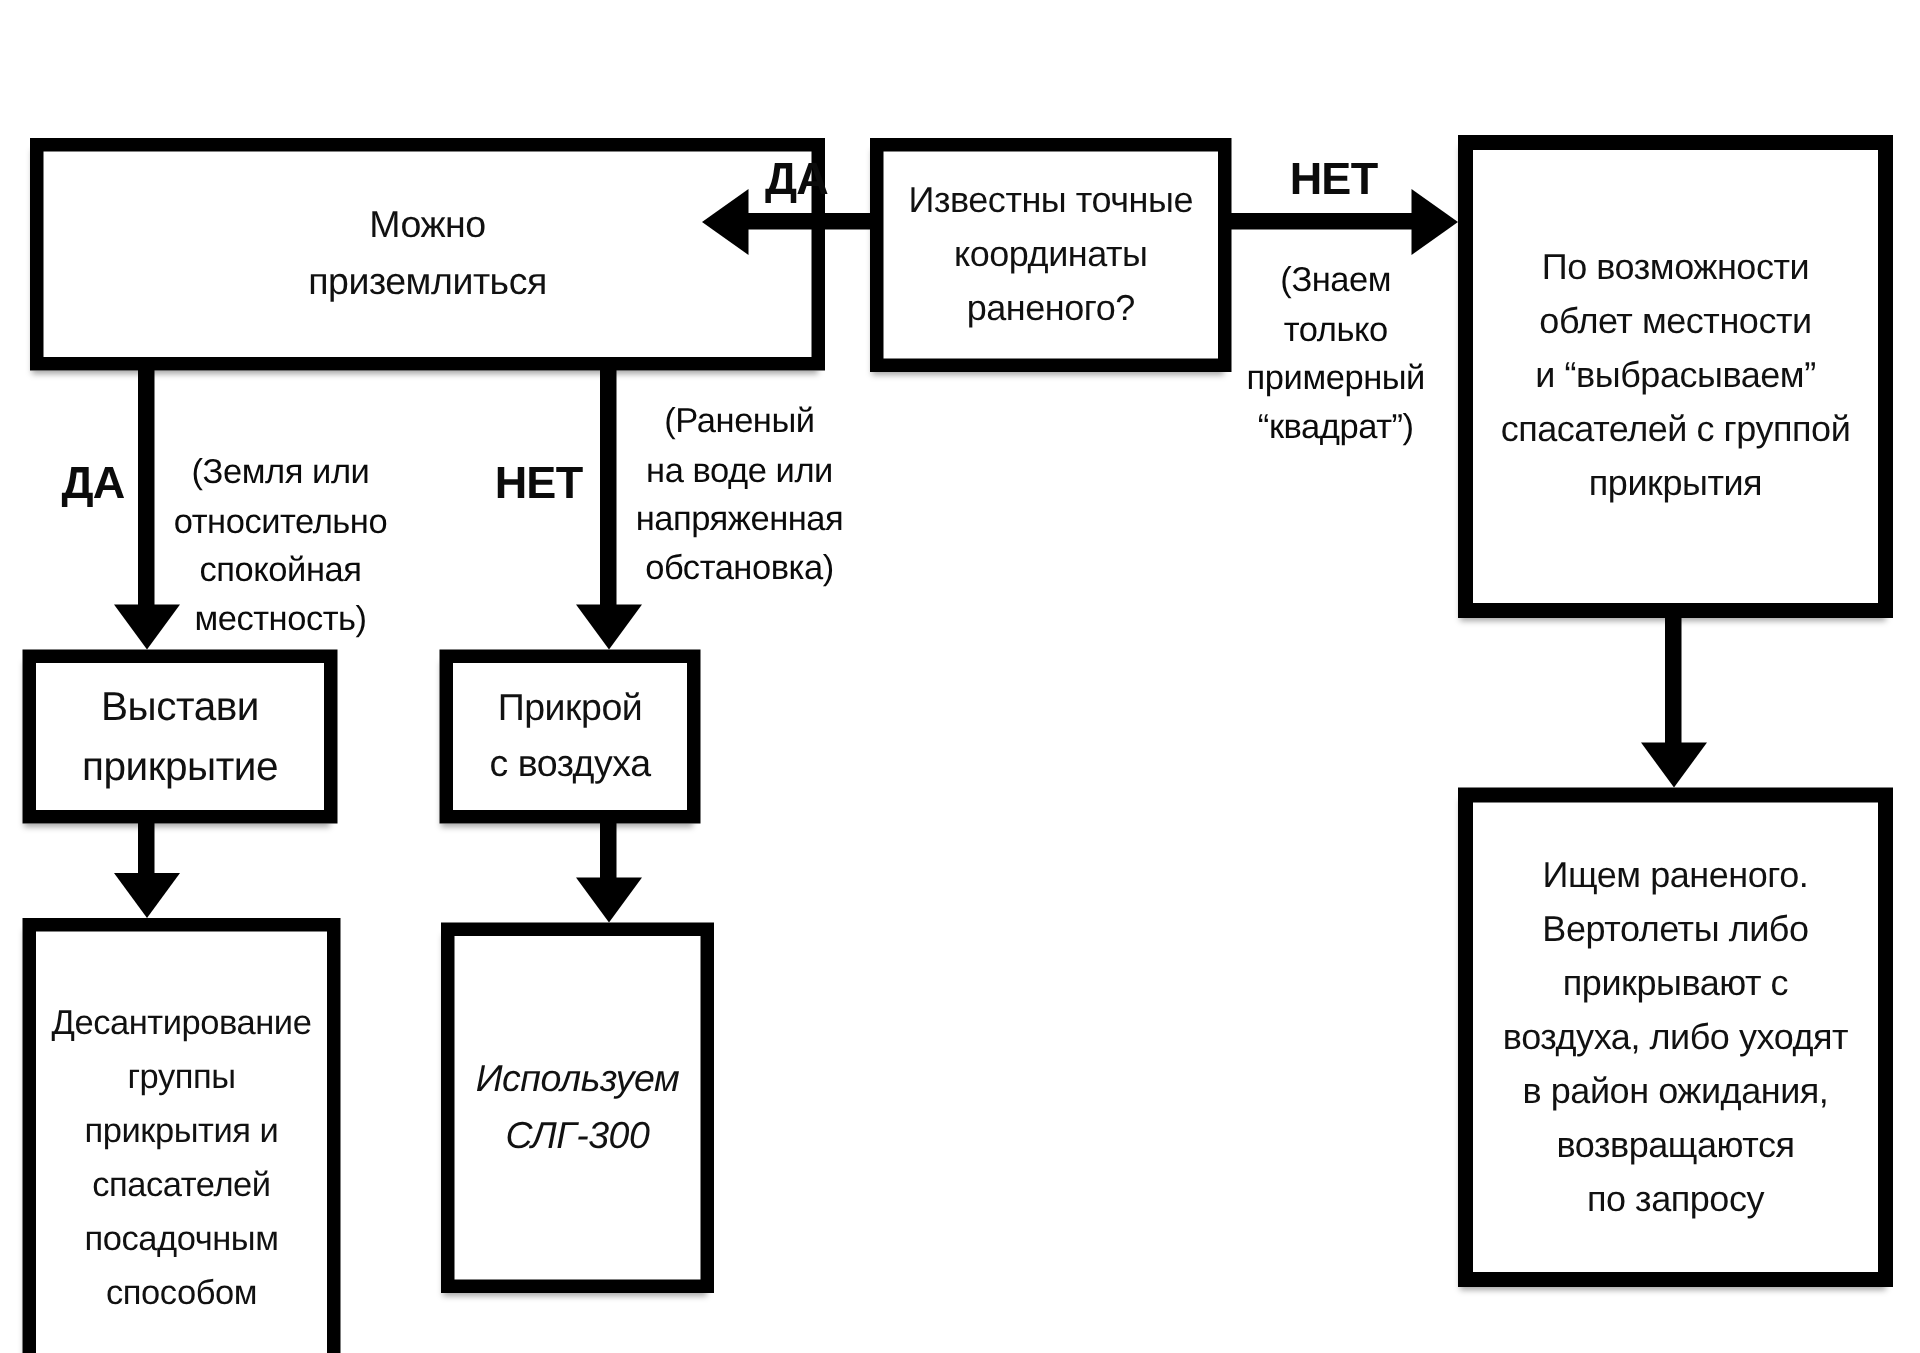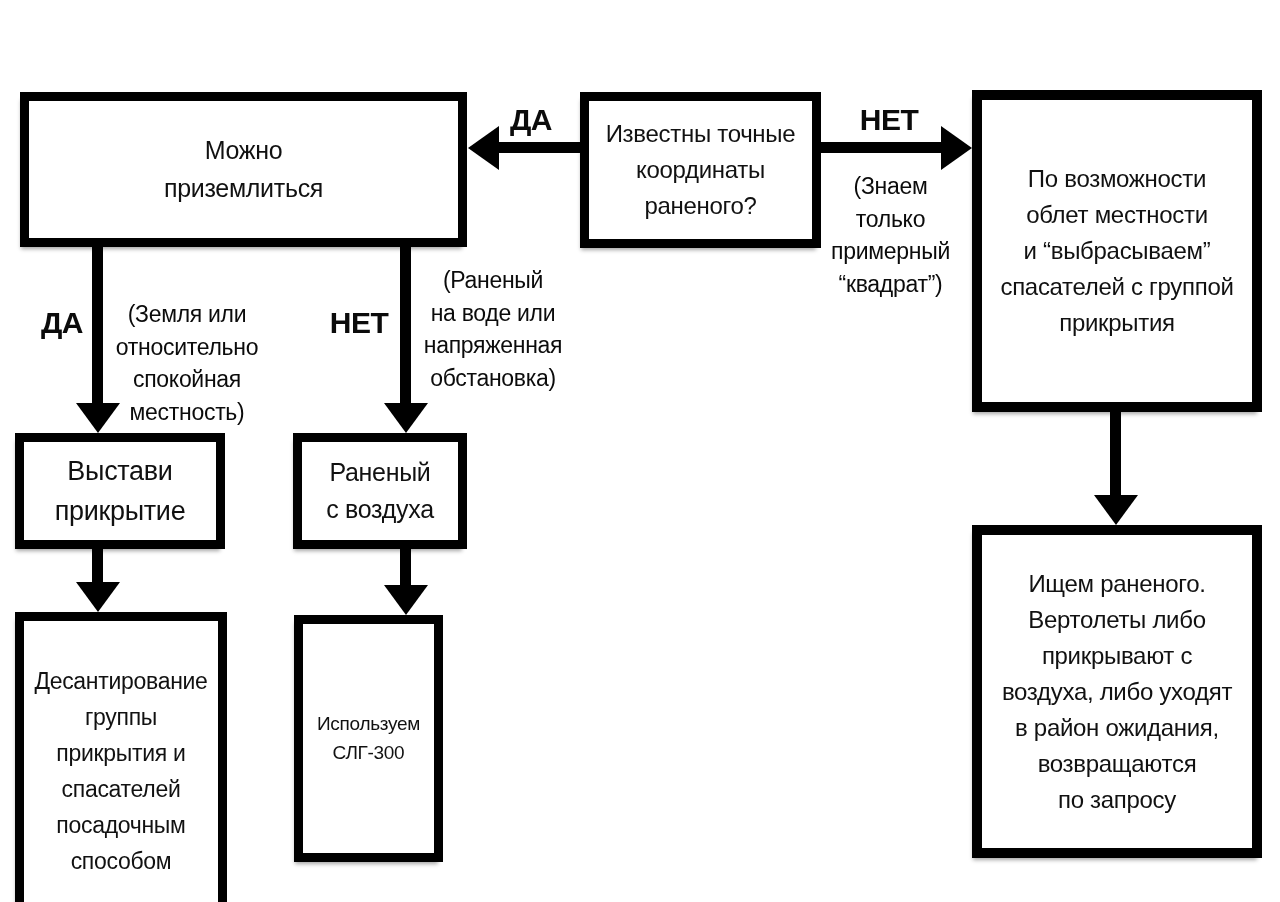--- a/index.html
+++ b/index.html
@@ -23,27 +23,27 @@
     background: #ffffff;
     border: 9px solid #000000;
     display: flex;
     align-items: center;
     justify-content: center;
     text-align: center;
     white-space: pre-line;
     letter-spacing: -0.3px;
     box-shadow: -2px 5px 4px -3px rgba(0,0,0,0.35);
   }
-  .b-can-land   { left: 20px;  top: 92px;  width: 447px; height: 155px; font-size: 25px; line-height: 1.5; }
+  .b-can-land   { left: 20px;  top: 92px;  width: 530px; height: 155px; font-size: 25px; line-height: 1.5; }
   .b-coords     { left: 580px; top: 92px;  width: 241px; height: 156px; font-size: 24px; line-height: 1.5; }
   .b-overfly    { left: 972px; top: 90px;  width: 290px; height: 322px; border-width: 10px; font-size: 24px; line-height: 1.5; }
   .b-setcover   { left: 15px;  top: 433px; width: 210px; height: 116px; font-size: 27px; line-height: 1.5; }
   .b-coverair   { left: 293px; top: 433px; width: 174px; height: 116px; font-size: 25px; line-height: 1.5; }
   .b-deploy     { left: 15px;  top: 612px; width: 212px; height: 318px; font-size: 23px; line-height: 1.57; }
-  .b-slg        { left: 294px; top: 615px; width: 149px; height: 247px; font-size: 19px; line-height: 1.5; }
+  .b-slg        { left: 294px; top: 615px; width: 182px; height: 247px; font-size: 25px; line-height: 1.5; font-style: italic; }
   .b-search     { left: 972px; top: 525px; width: 290px; height: 333px; border-width: 10px; font-size: 24px; line-height: 1.5; }
 
   
   .shaft {
     position: absolute;
     background: #000000;
   }
   .head {
     position: absolute;
     width: 0;
@@ -112,21 +112,21 @@
   <div class="node b-coords">Известны точные
 координаты
 раненого?</div>
   <div class="node b-overfly">По возможности
 облет местности
 и “выбрасываем”
 спасателей с группой
 прикрытия</div>
   <div class="node b-setcover">Выстави
 прикрытие</div>
-  <div class="node b-coverair">Раненый
+  <div class="node b-coverair">Прикрой
 с воздуха</div>
   <div class="node b-deploy">Десантирование
 группы
 прикрытия и
 спасателей
 посадочным
 способом</div>
   <div class="node b-slg">Используем
 СЛГ-300</div>
   <div class="node b-search">Ищем раненого.

